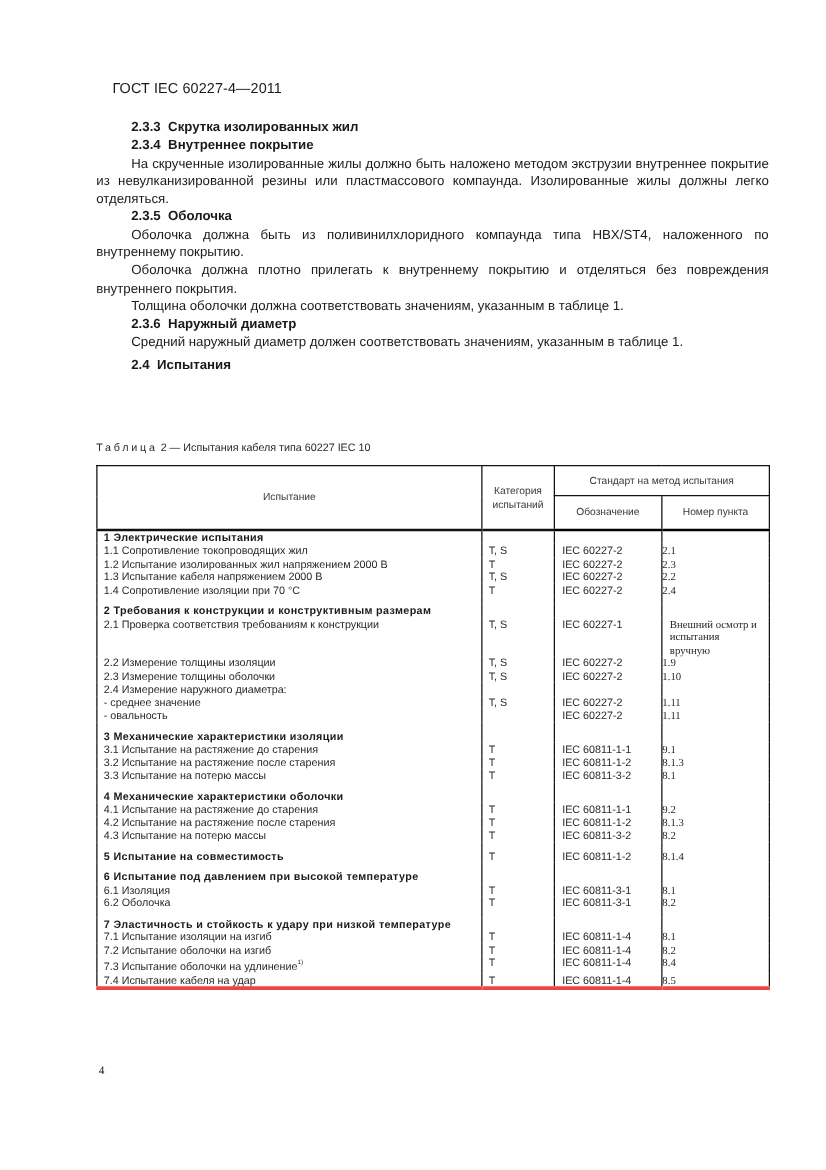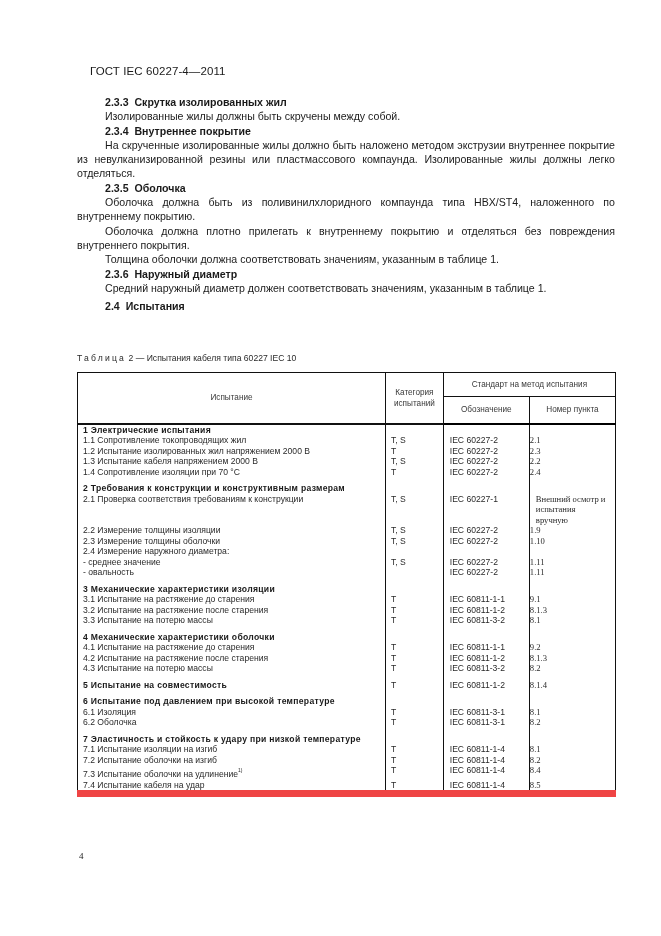--- a/index.html
+++ b/index.html
@@ -33,21 +33,21 @@
   table.tbl th {
     font-weight: normal; border: 1px solid #111; color: #3a3a3a;
     font-size: 8.2px; padding: 0;
   }
   table.tbl thead tr:last-child th { border-bottom: 2px solid #000000; }
   table.tbl thead tr:first-child th.main { border-bottom: 2px solid #111; }
   table.tbl td {
     border-left: 1px solid #111; border-right: 1px solid #111;
     vertical-align: top; padding: 0; line-height: 10.5px;
   }
-  table.tbl tbody tr:last-child td { border-bottom: 7px solid #ef4444; margin-top: 20px; }
+  table.tbl tbody tr:last-child td { border-bottom: 3px solid #ef4444; margin-top: 20px; }
   .c1 { width: 303px; }
   .c2 { width: 56px; }
   .c3 { width: 84px; }
   .c4 { width: 84px; }
   td.c1 .in { padding-left: 5px; }
   td.c2 .in { padding-left: 5px; }
   td.c3 .in { padding-left: 6px; }
   td.c4 .in { text-align: left; font-family: Liberation Serif, serif; }
   .grp-title { font-weight: bold; letter-spacing: 0.3px; color: #1a1a1a; }
   .sub { padding-left: 16px; }
@@ -59,21 +59,20 @@
     font-family: "Liberation Serif", serif;
   }
 </style>
 </head>
 <body>
 
 <div class="page-header">ГОСТ IEC 60227-4—2011</div>
 
 <div class="body-text">
   <p class="h"><span>2.3.3</span>&nbsp; <span>Скрутка изолированных жил</span></p>
-  <p class="ind">Изолированные жилы должны быть скручены между собой.</p>
   <p class="h"><span>2.3.4</span>&nbsp; <span>Внутреннее покрытие</span></p>
   <p class="ind">На скрученные изолированные жилы должно быть наложено методом экструзии внутреннее покрытие из невулканизированной резины или пластмассового компаунда. Изолированные жилы должны легко отделяться.</p>
   <p class="h"><span>2.3.5</span>&nbsp; <span>Оболочка</span></p>
   <p class="ind">Оболочка должна быть из поливинилхлоридного компаунда типа HBX/ST4, наложенного по внутреннему покрытию.</p>
   <p class="ind">Оболочка должна плотно прилегать к внутреннему покрытию и отделяться без повреждения внутреннего покрытия.</p>
   <p class="ind">Толщина оболочки должна соответствовать значениям, указанным в таблице 1.</p>
   <p class="h"><span>2.3.6</span>&nbsp; <span>Наружный диаметр</span></p>
   <p class="ind">Средний наружный диаметр должен соответствовать значениям, указанным в таблице 1.</p>
   <p class="h gap"><span>2.4</span>&nbsp; <span>Испытания</span></p>
 </div>

